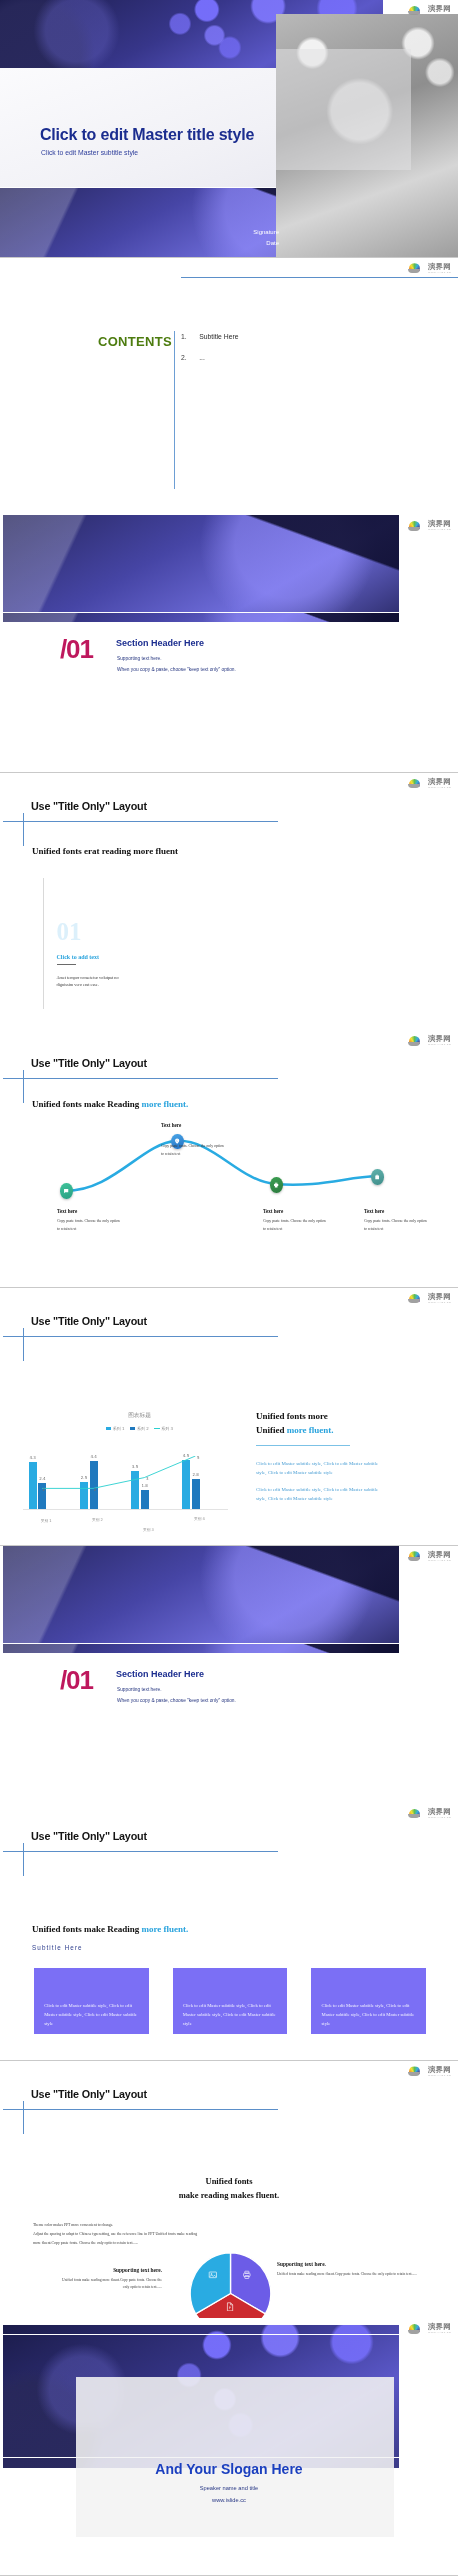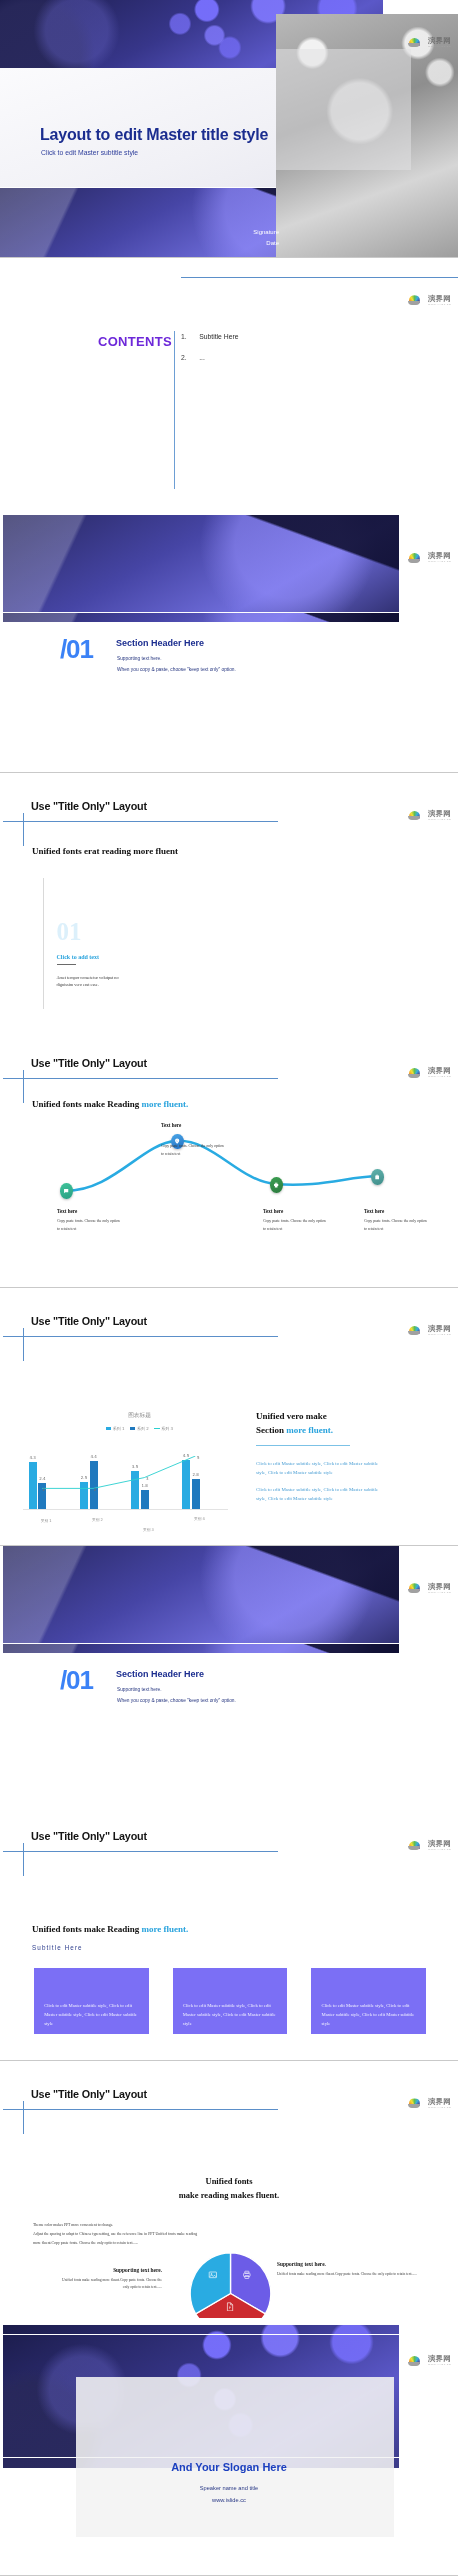--- a/index.html
+++ b/index.html
@@ -23,21 +23,20 @@
 
   
   .watermark {
     position: absolute;
     top: 5.1px; right: 6.8px;
     display: flex;
     align-items: center;
     gap: 8px;
     z-index: 60;
     opacity: .93;
-    margin-top: 32px;
   }
   .wm-logo { width: 11.4px; height: 9px; position: relative; }
   .wm-logo .arc {
     position: absolute; left: 0; top: 0; width: 11.4px; height: 8px;
     border-radius: 5.7px 5.7px 0 0;
     background: conic-gradient(from 270deg at 50% 100%,
       #e8342a 0deg, #f59d1c 30deg, #f3e027 60deg,
       #53b848 90deg, #2aa8e0 120deg, #3b4f9e 150deg, #8e4ca0 180deg);
     clip-path: polygon(0 0,100% 0,100% 100%,0 100%);
   }
@@ -139,35 +138,35 @@
     font-family:"Liberation Serif", serif;
   }
   .lead .accent { color:#29a3dd; }
 
   
   .s2-rule { position:absolute; left:181px; top:19px; width:277px; border-top:0.9px solid #5b8fc9; }
   .s2-vrule { position:absolute; left:174px; top:73px; width:0; height:158px; border-left:0.7px solid #6d9ed4; }
   .s2-word {
     position:absolute; left:98px; top:76px; width:70px;
     text-align:right;
-    font-size:13px; font-weight:700; color:#6d28d9; letter-spacing:0.3px;
+    font-size:13px; font-weight:700; color:#4d7c0f; letter-spacing:0.3px;
   }
   .s2-list { position:absolute; left:181px; top:75px; width:205px; }
   .s2-item { display:flex; gap:11.4px; font-size:6.8px; color:#2b2b2b; margin-bottom:14px; }
   .s2-item .num { width:6.8px; color:#3a3a3a; }
 
   
   .sec-photo { position:absolute; left:2.8px; top:0; width:396px; height:101px; }
   .sec-strip {
     position:absolute; left:2.8px; top:97px; width:396px; height:10.2px;
     border-top:0.6px solid #ffffff;
   }
   .sec-num {
     position:absolute; left:60px; top:119px;
-    font-size:26px; font-weight:700; color:#3b82f6;
+    font-size:26px; font-weight:700; color:#be185d;
     font-family:"Liberation Sans", sans-serif;
     letter-spacing:-1.1px;
   }
   .sec-head {
     position:absolute; left:116px; top:123px;
     font-size:9px; font-weight:700; color:#1b2d8f;
   }
   .sec-p1 { position:absolute; left:117px; top:141px; font-size:4.8px; color:#25357f; }
   .sec-p2 { position:absolute; left:117px; top:152px; font-size:4.8px; color:#25357f; }
 
@@ -306,21 +305,21 @@
     background:rgba(243,243,243,.88);
   }
   .s10-thanks {
     position:absolute; left:0; top:88px; width:458px; text-align:center;
     font-size:32px; font-weight:700; color:#1b3fbf; letter-spacing:-0.6px;
     z-index:20;
   }
   .s10-thanks .o { color:#f4601f; }
   .s10-slogan {
     position:absolute; left:0; top:143px; width:458px; text-align:center;
-    font-size:11px; font-weight:700; color:#1b3fbf; z-index:20;
+    font-size:14px; font-weight:700; color:#1b3fbf; z-index:20;
   }
   .s10-speaker {
     position:absolute; left:0; top:167px; width:458px; text-align:center;
     font-size:5.7px; color:#2b3a86; z-index:20;
   }
   .s10-url {
     position:absolute; left:0; top:179px; width:458px; text-align:center;
     font-size:5.7px; color:#2b3a86; z-index:20;
   }
 </style>
@@ -328,21 +327,21 @@
 <body>
 
 <div class="deck">
 
   <section class="slide">
     <div class="s1-top bokeh"></div>
     <div class="s1-white"></div>
     <div class="s1-bottom photo-desk"></div>
     <div class="s1-gray photo-gray"></div>
     <div class="s1-gray-inner"></div>
-    <div class="s1-title">Layout to edit Master title style</div>
+    <div class="s1-title">Click to edit Master title style</div>
     <div class="s1-sub">Click to edit Master subtitle style</div>
     <div class="s1-sig">
       <div>Signature</div>
       <div>Date</div>
     </div>
     <div class="watermark">
       <div class="wm-logo">
           <div class="arc"></div>
           <div class="base"></div>
         </div>
@@ -545,22 +544,22 @@
           </div>
         <div class="bar" style="height:30px;background:#2079BE">
             <span class="v">2.8</span>
           </div>
         <div class="xlab" style="left:0;">类别 4</div>
       </div>
     </div>
 
     <div class="s6-right">
       <div class="s6-lead">
-        <span>Unified vero make</span><br>
-        <span>Section </span><span class="accent">more fluent.</span>
+        <span>Unified fonts more</span><br>
+        <span>Unified </span><span class="accent">more fluent.</span>
       </div>
       <div class="s6-dash"></div>
       <div class="s6-p">Click to edit Master subtitle style, Click to edit Master subtitle style, Click to edit Master subtitle style</div>
       <div class="s6-p">Click to edit Master subtitle style, Click to edit Master subtitle style, Click to edit Master subtitle style</div>
     </div>
     <div class="watermark">
       <div class="wm-logo">
           <div class="arc"></div>
           <div class="base"></div>
         </div>

